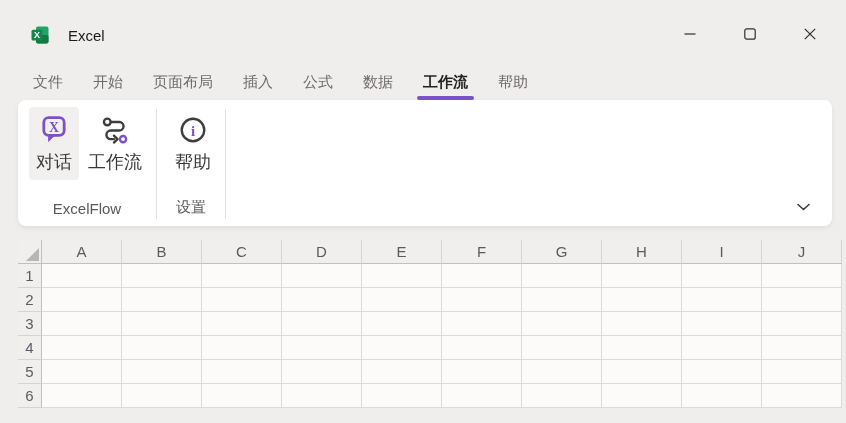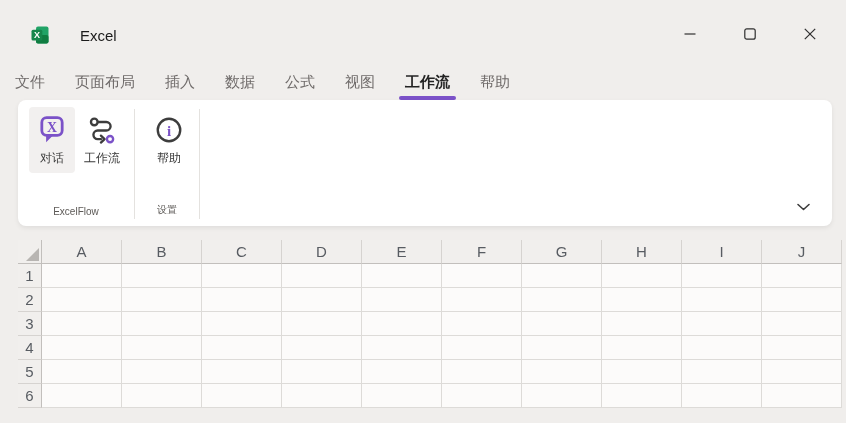--- a/index.html
+++ b/index.html
@@ -6,49 +6,49 @@
   html,body { width:846px; height:423px; overflow:hidden; }
   body {
     font-family:"Liberation Sans","DejaVu Sans",sans-serif;
     background:#f0eeec;
     position:relative;
     color:#3a3a3a;
   }
   
   .titlebar { position:absolute; left:0; top:0; width:846px; height:66px; }
   .app-logo { position:absolute; left:30px; top:25px; width:20px; height:20px; }
-  .app-title { position:absolute; left:80px; top:27px; font-size:15px; color:#1b1b1b; }
+  .app-title { position:absolute; left:68px; top:27px; font-size:15px; color:#1b1b1b; }
   .win-controls { position:absolute; right:13px; top:18px; display:flex; }
   .win-btn { width:46px; height:32px; margin-left:14px; display:flex; align-items:center; justify-content:center; cursor:pointer; }
   
-  .tabbar { position:absolute; left:0; top:66px; width:846px; height:34px; display:flex; }
+  .tabbar { position:absolute; left:0; top:66px; width:846px; height:34px; display:flex; padding-left:18px; }
   .tab { position:relative; padding:0 15px; font-size:15px; line-height:32px; color:#6f6b6a; cursor:pointer; white-space:nowrap; }
   .tab.active { color:#232323; font-weight:bold; }
   .tab.active::after {
     content:""; position:absolute; left:9px; right:9px; bottom:0;
     height:4px; border-radius:2px; background:#7B52C8;
   }
   
   .ribbon {
     position:absolute; left:18px; top:100px; width:814px; height:126px;
     background:#ffffff; border-radius:8px;
     box-shadow:0 2px 5px rgba(0,0,0,0.07);
     display:flex;
   }
   .rgroup { display:flex; flex-direction:column; }
   .rgroup .btn-row { display:flex; align-items:flex-start; padding:7px 6px 0 10px; flex:1; }
-  .rgroup .group-label { text-align:center; font-size:10px; color:#5c5956; padding-bottom:9px; }
+  .rgroup .group-label { text-align:center; font-size:15px; color:#5c5956; padding-bottom:9px; }
   .group-divider { width:1px; background:#e4e2df; margin:9px 0 7px 0; }
   .rbtn {
     display:flex; flex-direction:column; align-items:center; justify-content:flex-start;
     padding:8px 7px 6px 7px; margin:0 1px; border-radius:4px; cursor:pointer; min-width:46px;
   }
   .rbtn.hl { background:#f2f0ef; }
   .rbtn .ricon { width:30px; height:30px; margin-bottom:5px; }
-  .rbtn .rlabel { font-size:12px; color:#3a3a3a; white-space:nowrap; }
+  .rbtn .rlabel { font-size:18px; color:#3a3a3a; white-space:nowrap; }
   .ribbon-collapse {
     position:absolute; right:14px; bottom:6px; width:30px; height:26px;
     display:flex; align-items:center; justify-content:center; cursor:pointer; border-radius:4px;
   }
   
   .sheet {
     position:absolute; left:18px; top:240px;
     display:grid;
     grid-template-columns:24px repeat(10, 80px);
     grid-auto-rows:24px;
@@ -94,25 +94,25 @@
       <svg width="12" height="12" viewBox="0 0 12 12">
         <line x1="0.8" y1="0.8" x2="11.2" y2="11.2" stroke="#2f2f2f" stroke-width="1.2"></line>
         <line x1="11.2" y1="0.8" x2="0.8" y2="11.2" stroke="#2f2f2f" stroke-width="1.2"></line>
       </svg>
     </div>
   </div>
 </div>
 
 <div class="tabbar">
     <div class="tab">文件</div>
+    <div class="tab">开始</div>
     <div class="tab">页面布局</div>
     <div class="tab">插入</div>
+    <div class="tab">公式</div>
     <div class="tab">数据</div>
-    <div class="tab">公式</div>
-    <div class="tab">视图</div>
     <div class="tab active">工作流</div>
     <div class="tab">帮助</div>
   </div>
 
 <div class="ribbon">
   <div style="display:flex;">
       <div class="rgroup">
         <div class="btn-row">
           <div class="rbtn hl">
             <div class="ricon"><svg viewBox="0 0 28 28" width="30" height="30">

